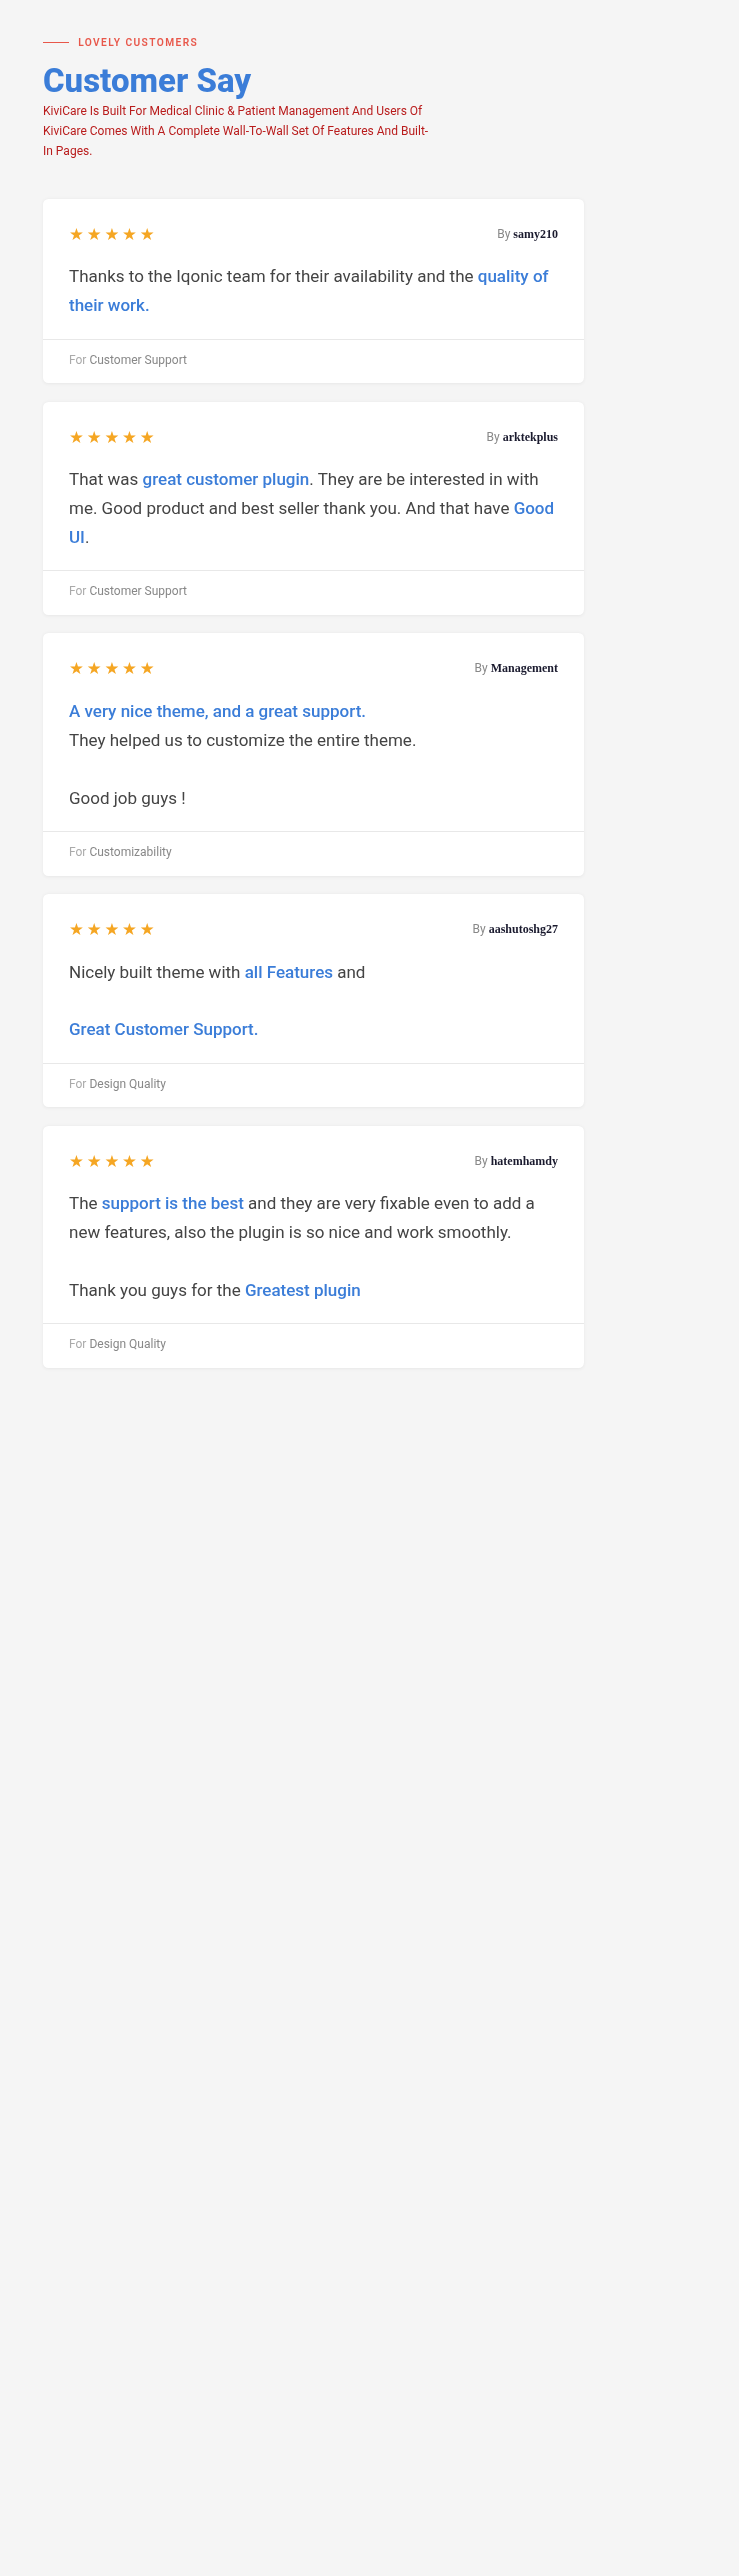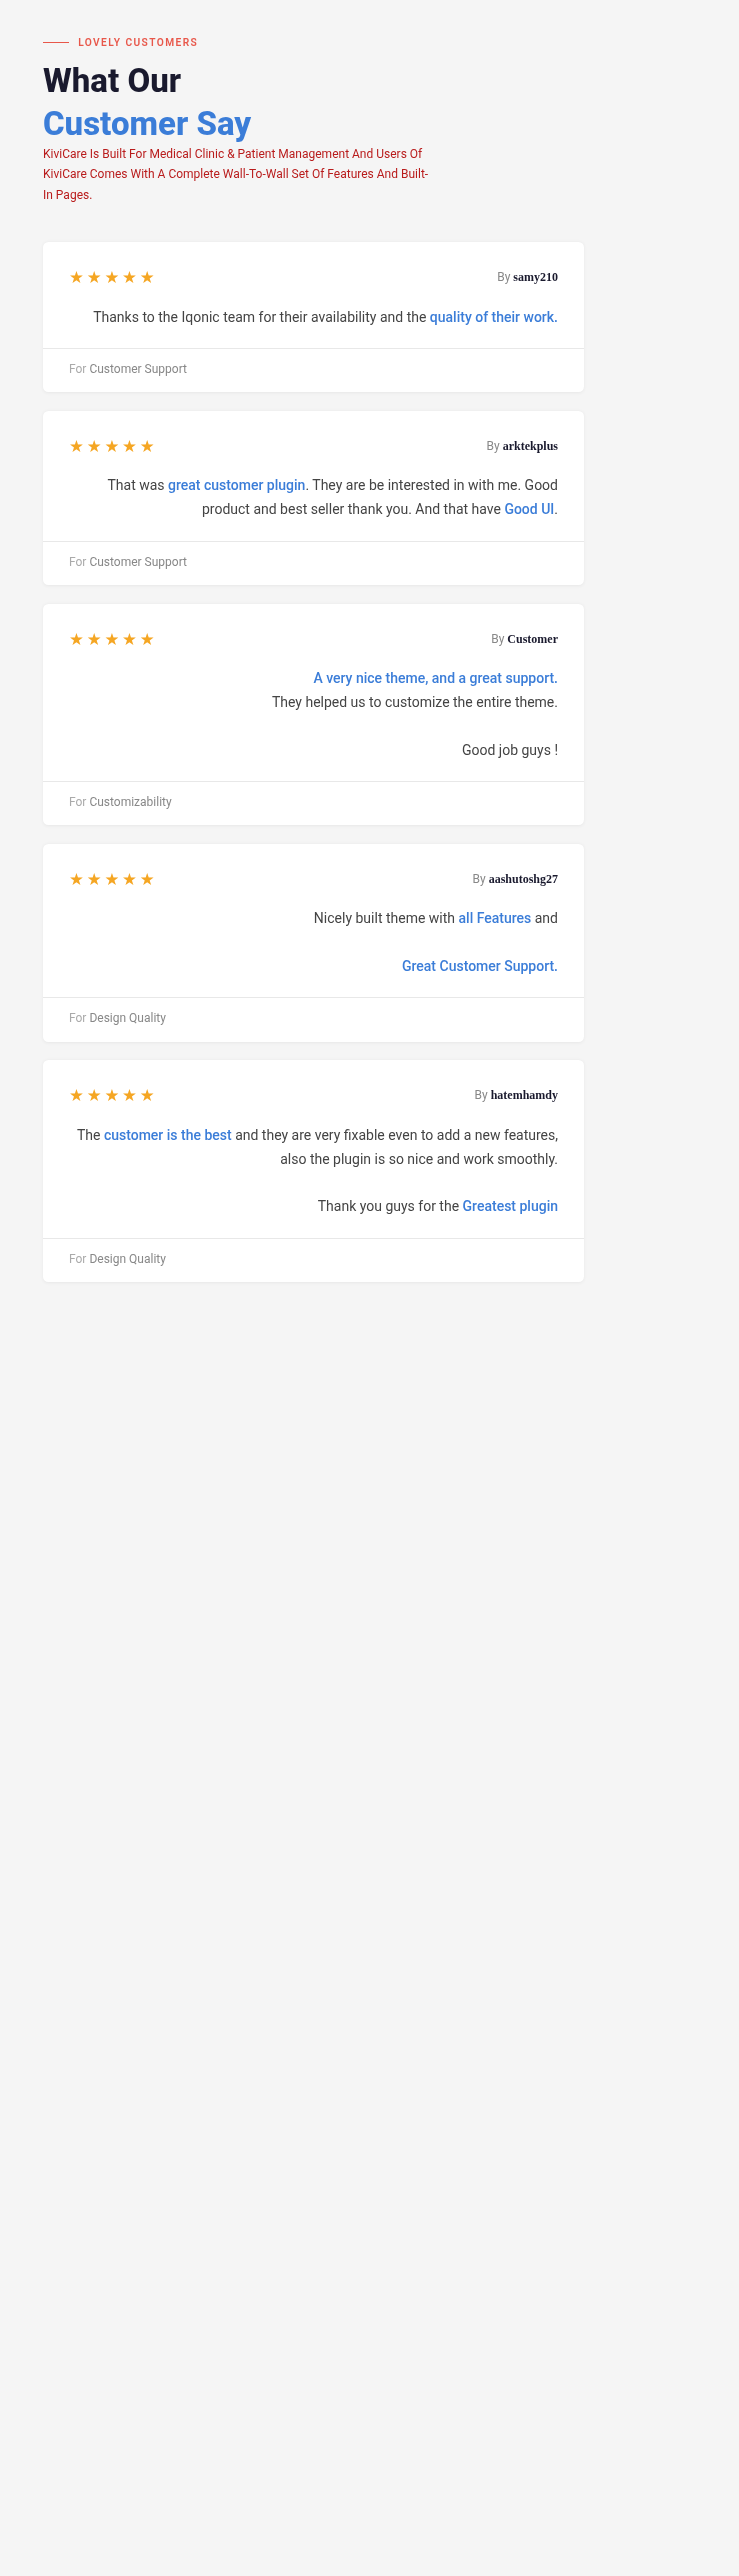--- a/index.html
+++ b/index.html
@@ -102,25 +102,24 @@
       color: #888;
     }
 
     .review-by span {
       color: #1a1a2e;
       font-weight: 600;
       font-family: Liberation Serif, serif;
     }
 
     .review-body {
-      font-size: 14px;
+      font-size: 17px;
       line-height: 1.7;
       color: #444;
       margin-bottom: 18.5px;
-      text-align: right;
     }
 
     .review-body .highlight {
       color: #3b7dd8;
       font-weight: 500;
     }
 
     .review-divider {
       border: none;
       border-top: 0.9px solid #e8e8e8;
@@ -141,21 +140,20 @@
 </head>
 <body>
 
 <div class="page-wrapper">
 
   <div class="section-label">
     <span class="section-label-line"></span>
     <span class="section-label-text">LOVELY CUSTOMERS</span>
   </div>
 
-  <div class="section-title">What Our</div>
   <div class="section-title-blue">Customer Say</div>
 
   <p class="section-description">KiviCare Is Built For Medical Clinic &amp; Patient Management And Users Of KiviCare Comes With A Complete Wall-To-Wall Set Of Features And Built-In Pages.</p>
 
   <div class="reviews-container">
 
     <div class="review-card">
       <div class="review-header">
         <div class="stars">
           <span class="star">★</span>
@@ -197,21 +195,21 @@
 
     <div class="review-card">
       <div class="review-header">
         <div class="stars">
           <span class="star">★</span>
           <span class="star">★</span>
           <span class="star">★</span>
           <span class="star">★</span>
           <span class="star">★</span>
         </div>
-        <div class="review-by">By <span>Customer</span></div>
+        <div class="review-by">By <span>Management</span></div>
       </div>
       <div class="review-body">
         <span class="highlight">A very nice theme, and a great support.</span><br>
         They helped us to customize the entire theme.<br><br>
         Good job guys !
       </div>
       <hr class="review-divider">
       <div class="review-footer">
         <span class="for-label">For </span><span>Customizability</span>
       </div>
@@ -243,21 +241,21 @@
         <div class="stars">
           <span class="star">★</span>
           <span class="star">★</span>
           <span class="star">★</span>
           <span class="star">★</span>
           <span class="star">★</span>
         </div>
         <div class="review-by">By <span>hatemhamdy</span></div>
       </div>
       <div class="review-body">
-        The <span class="highlight">customer is the best</span> and they are very fixable even to add a new features, also the plugin is so nice and work smoothly.<br><br>
+        The <span class="highlight">support is the best</span> and they are very fixable even to add a new features, also the plugin is so nice and work smoothly.<br><br>
         Thank you guys for the <span class="highlight">Greatest plugin</span>
       </div>
       <hr class="review-divider">
       <div class="review-footer">
         <span class="for-label">For </span><span>Design Quality</span>
       </div>
     </div>
 
   </div>
 </div>

